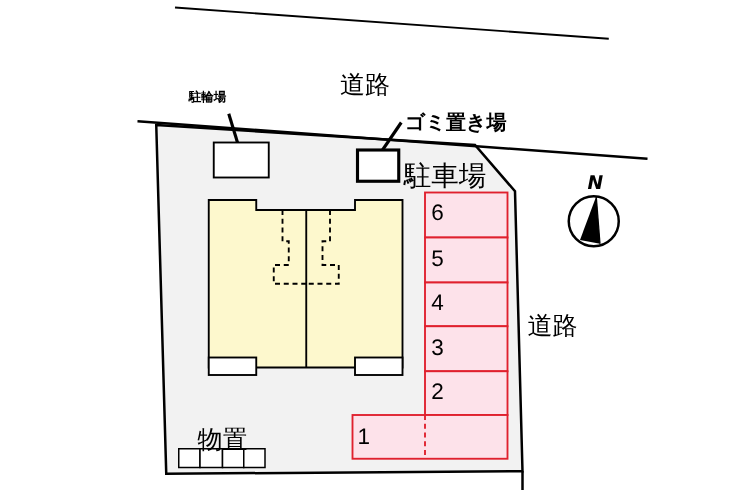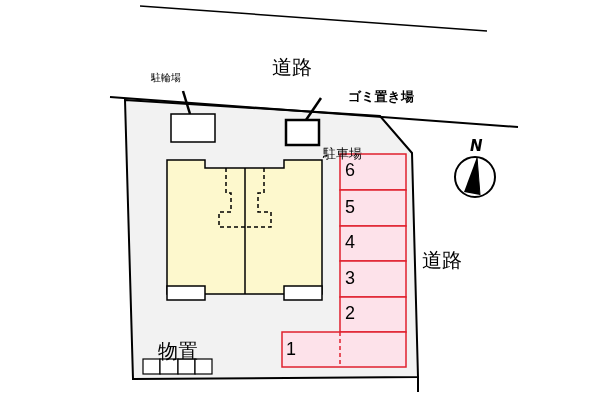--- a/index.html
+++ b/index.html
@@ -1,23 +1,23 @@
 <!DOCTYPE html>
 <html><head>
 <meta charset="utf-8">
 <style>
   html, body { margin: 0; padding: 0; background: #ffffff; }
   body { width: 600px; height: 400px; overflow: hidden; position: relative; font-family: "DejaVu Sans", sans-serif; }
   #plan { position: absolute; left: 0; top: 0; width: 600px; height: 400px; }
   .lbl { position: absolute; color: #000; white-space: nowrap; font-family: "DejaVu Sans", sans-serif; }
   .road-top { left: 272px; top: 54px; font-size: 20px; }
   .road-right { left: 422px; top: 247px; font-size: 20px; }
-  .bike { left: 151px; top: 71px; font-size: 10px; font-weight: normal; }
-  .trash { left: 324px; top: 88px; font-size: 13px; font-weight: bold; margin-left: 24px; }
-  .parking { left: 323px; top: 145px; font-size: 13px; }
+  .bike { left: 151px; top: 71px; font-size: 10px; font-weight: bold; }
+  .trash { left: 324px; top: 88px; font-size: 16px; font-weight: bold; }
+  .parking { left: 323px; top: 126px; font-size: 22px; }
   .storage { left: 158px; top: 338px; font-size: 20px; }
   .compass-n { left: 470px; top: 137px; font-size: 15px; font-weight: bold; font-style: italic; }
   .slot-num { position: absolute; font-size: 18px; color: #000; font-family: "Liberation Sans", sans-serif; }
 </style>
 </head>
 <body>
 
 <svg id="plan" viewBox="0 0 600 400" xmlns="http://www.w3.org/2000/svg">
 
   <line x1="140" y1="6" x2="487" y2="31" stroke="#000" stroke-width="1.5"></line>

